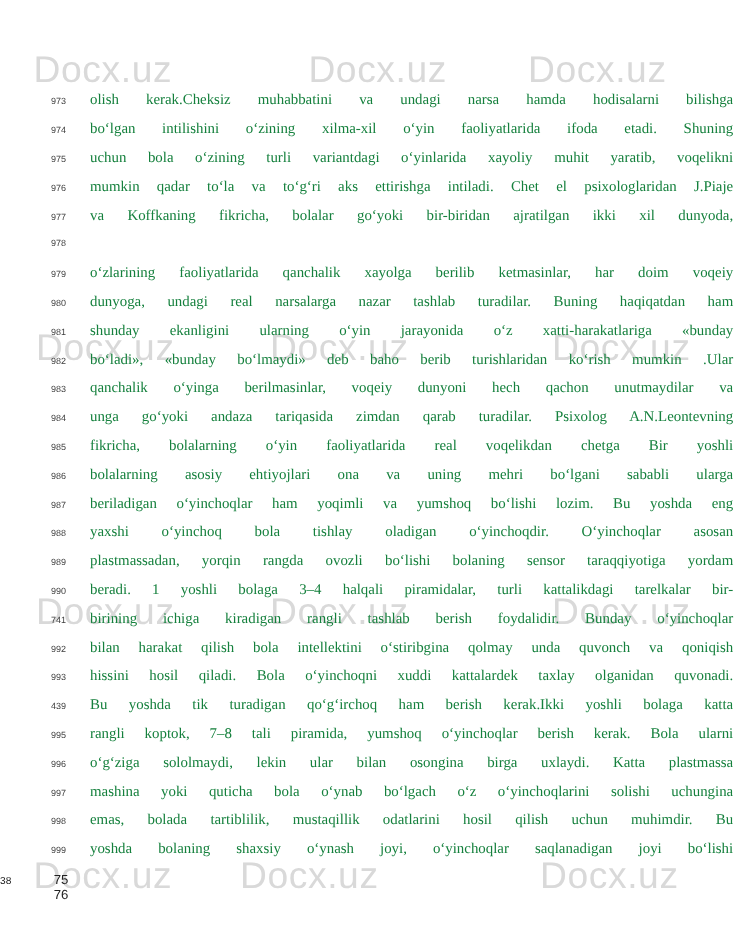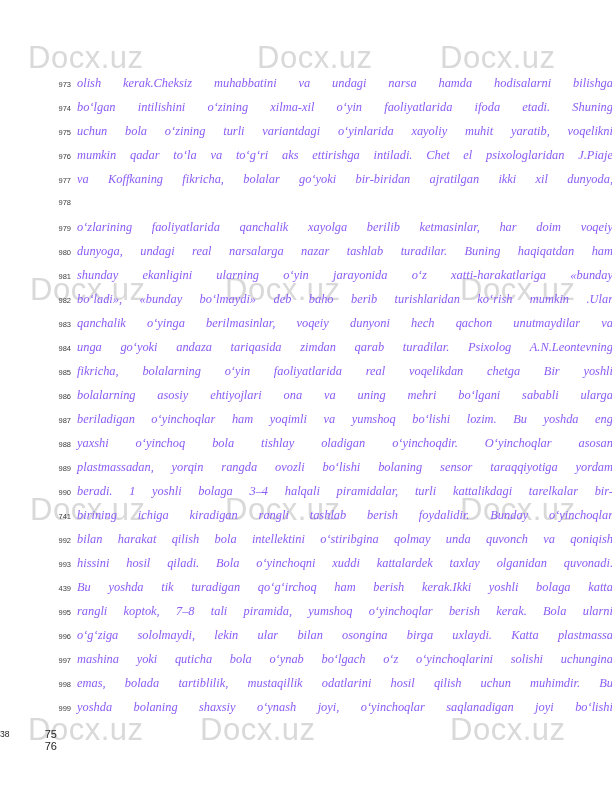--- a/index.html
+++ b/index.html
@@ -18,47 +18,46 @@
     position: absolute;
     font-family: "Liberation Sans", sans-serif;
     font-size: 31px;
     letter-spacing: 0.5px;
     color: #d9d9d9;
     white-space: nowrap;
   }
   
   .text-block {
     position: absolute;
-    left: 16px;
+    left: 0;
     top: 71px;
     z-index: 2;
   }
   .line {
     display: flex;
     align-items: baseline;
     height: 24px;
   }
   .lnum {
     flex: 0 0 55px;
     text-align: right;
     font-family: "Liberation Sans", sans-serif;
     font-size: 7.5px;
     line-height: 24px;
     color: #3d3d3d;
   }
   .ltext {
-    margin-left: 6px;
+    margin-left: 20px;
     width: 536px;
     font-size: 12.4px;
     line-height: 24px;
-    color: #8b5cf6;
+    color: #15803d;
     text-align: justify;
     text-align-last: justify;
     white-space: normal;
-    font-style: italic;
   }
   
   .margin-nums {
     position: absolute;
     left: 40px;
     top: 729px;
     width: 17px;
     z-index: 2;
     text-align: right;
   }

